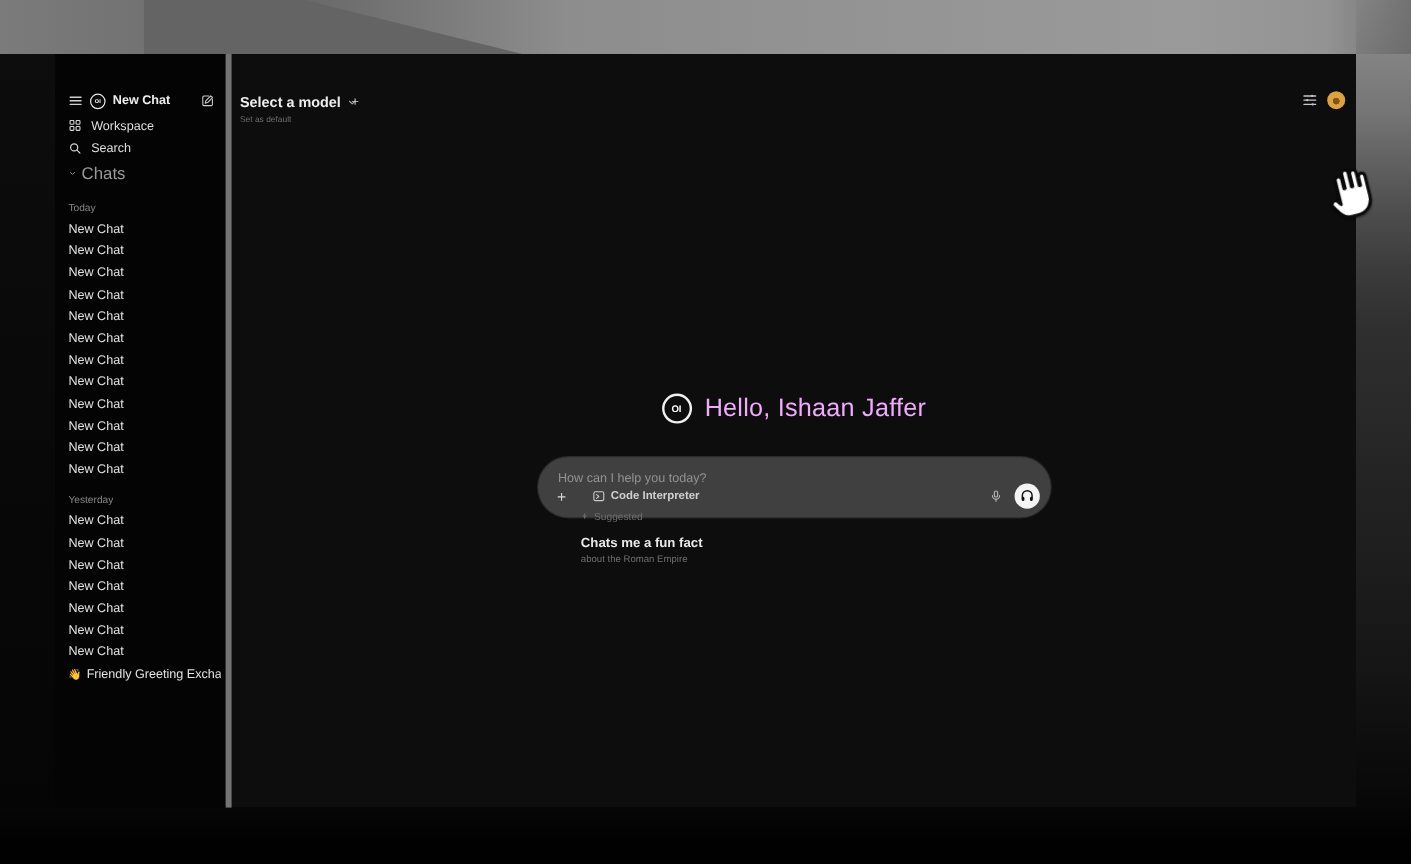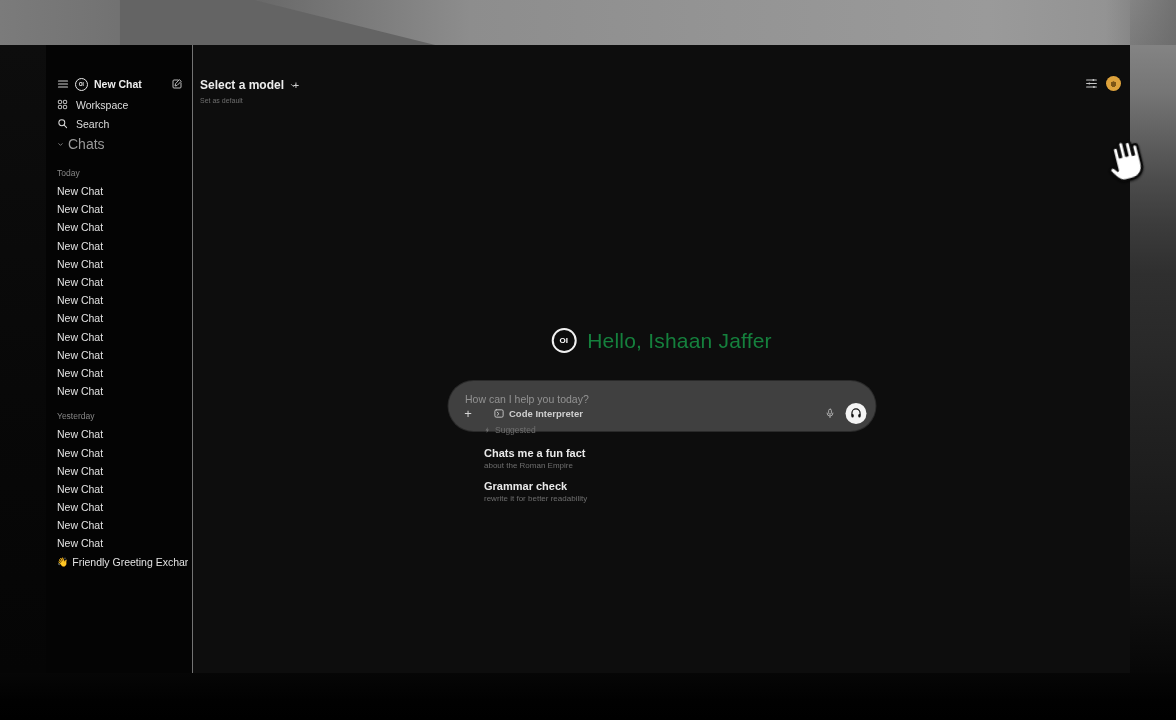--- a/index.html
+++ b/index.html
@@ -18,21 +18,21 @@
     background:linear-gradient(180deg,#8e8e8e 0%,#828282 7%,#757575 13%,#606060 19%,#4c4c4c 25%,#3c3c3c 31%,#2f2f2f 38%,#292929 48%,#232323 56%,#1d1d1d 66%,#151515 78%,#090909 91%,#000 100%); }
   .bg-left { position:absolute; top:45px; left:0; width:46px; height:628px;
     background:linear-gradient(180deg,#0d0d0d 0%,#080808 55%,#050505 100%); }
   .bg-bottom { position:absolute; top:673px; left:0; width:1176px; height:47px;
     background:linear-gradient(180deg,#060606,#010101 60%,#000); }
 
   
   .app { position:absolute; top:45px; left:46px; width:1084px; height:628px; background:#0d0d0d; display:flex; color:#ececec; }
 
   
-  .sidebar { position:relative; width:147px; height:100%; background:#040404; border-right:1px solid #737373; flex:0 0 auto; }
+  .sidebar { position:relative; width:147px; height:100%; background:#040404; border-right:5px solid #737373; flex:0 0 auto; }
   .sb-header { position:absolute; top:31px; left:11px; right:9px; height:16px; display:flex; align-items:center; gap:6px; }
   .logo-chip { width:13px; height:13px; border-radius:50%; background:#0a0a0a; border:1.5px solid #e9e9e9;
     color:#fff; font-size:4.5px; font-weight:700; display:flex; align-items:center; justify-content:center; letter-spacing:.2px; flex:0 0 auto; }
   .sb-title { font-size:10.5px; font-weight:700; color:#efefef; white-space:nowrap; flex:1; }
   .sb-row { position:absolute; left:11px; right:8px; height:15px; display:flex; align-items:center; gap:8px;
     font-size:10.5px; font-weight:500; color:#dedede; }
   .sb-row.workspace { top:52px; }
   .sb-row.search { top:71px; }
   .sb-chats { position:absolute; top:93px; left:11px; height:12px; display:flex; align-items:center; gap:4px;
     font-size:14px; color:#9a9a9a; }
@@ -53,21 +53,21 @@
     display:flex; align-items:center; justify-content:center; cursor:pointer; }
   .set-default { position:absolute; top:52px; left:7px; font-size:7px; color:#6d6d6d; cursor:pointer; }
   .topbar-right { position:absolute; top:31px; right:9px; display:flex; align-items:center; gap:8px; }
   .avatar { width:15px; height:15px; border-radius:50%;
     background:radial-gradient(circle at 50% 55%, #7c5517 0 24%, #dda23c 27%);
     box-shadow:0 0 0 .5px rgba(0,0,0,.4); cursor:pointer; }
 
   .hero { position:absolute; top:283px; left:50%; transform:translateX(-50%); display:flex; align-items:center; gap:11px; }
   .hero-logo { width:25px; height:25px; border-radius:50%; background:#0d0d0d; border:2.5px solid #f1f1f1;
     color:#fff; font-size:8px; font-weight:700; display:flex; align-items:center; justify-content:center; }
-  .hero-text { font-size:21px; font-weight:500; color:#15803d; letter-spacing:.2px; }
+  .hero-text { font-size:21px; font-weight:500; color:#f0abfc; letter-spacing:.2px; }
 
   .composer { position:absolute; top:336px; left:50%; transform:translateX(-50%); width:427px; height:50px;
     background:#404040; border-radius:25px; box-shadow:0 0 0 1px #2a2a2a; }
   .composer .ph { position:absolute; top:12px; left:17px; font-size:10.5px; color:#929292; }
   .composer-row { position:absolute; left:13px; right:9px; bottom:7px; height:21px; display:flex; align-items:center; }
   .plus-btn { color:#d4d4d4; width:14px; height:14px; display:flex; align-items:center; justify-content:center;
     font-size:13px; cursor:pointer; }
   .ci-toggle { display:flex; align-items:center; gap:5px; margin-left:18px; cursor:pointer; color:#cbcbcb; }
   .ci-toggle .ci-label { font-size:9.5px; font-weight:700; color:#d0d0d0; }
   .spacer { flex:1; }
@@ -247,24 +247,20 @@
               <path d="M13 2 5 13.5h5L9 22l8-11.5h-5z"></path>
             </svg>
           </span>
           <span>Suggested</span>
         </div>
         <div class="sug-list">
             <div class="sug-item">
               <div class="sug-title">Chats me a fun fact</div>
               <div class="sug-sub">about the Roman Empire</div>
             </div>
-            <div class="sug-item">
-              <div class="sug-title">Grammar check</div>
-              <div class="sug-sub">rewrite it for better readability</div>
-            </div>
           </div>
       </div>
     </div>
   </div>
 
   <div class="cursor">
     <svg width="46" height="54" viewBox="0 0 24 26">
       <path d="M7.6 24C5.6 24 4.2 22.7 3 21l-1.9-2.9c-.5-.7-.3-1.6.4-2.1.7-.5 1.6-.3 2.1.4l1.1 1.5V7.3c0-.8.6-1.4 1.4-1.4s1.4.6 1.4 1.4v4.2h.6V5.1c0-.8.6-1.4 1.4-1.4s1.4.6 1.4 1.4v6.4h.6V5.9c0-.8.6-1.4 1.4-1.4s1.4.6 1.4 1.4v5.9h.6V8.1c0-.8.6-1.4 1.4-1.4s1.4.6 1.4 1.4V17c0 4.2-2.8 7-7 7H7.6z" fill="#ffffff" stroke="#0a0a0a" stroke-width="1.3" stroke-linejoin="round"></path>
     </svg>
   </div>

